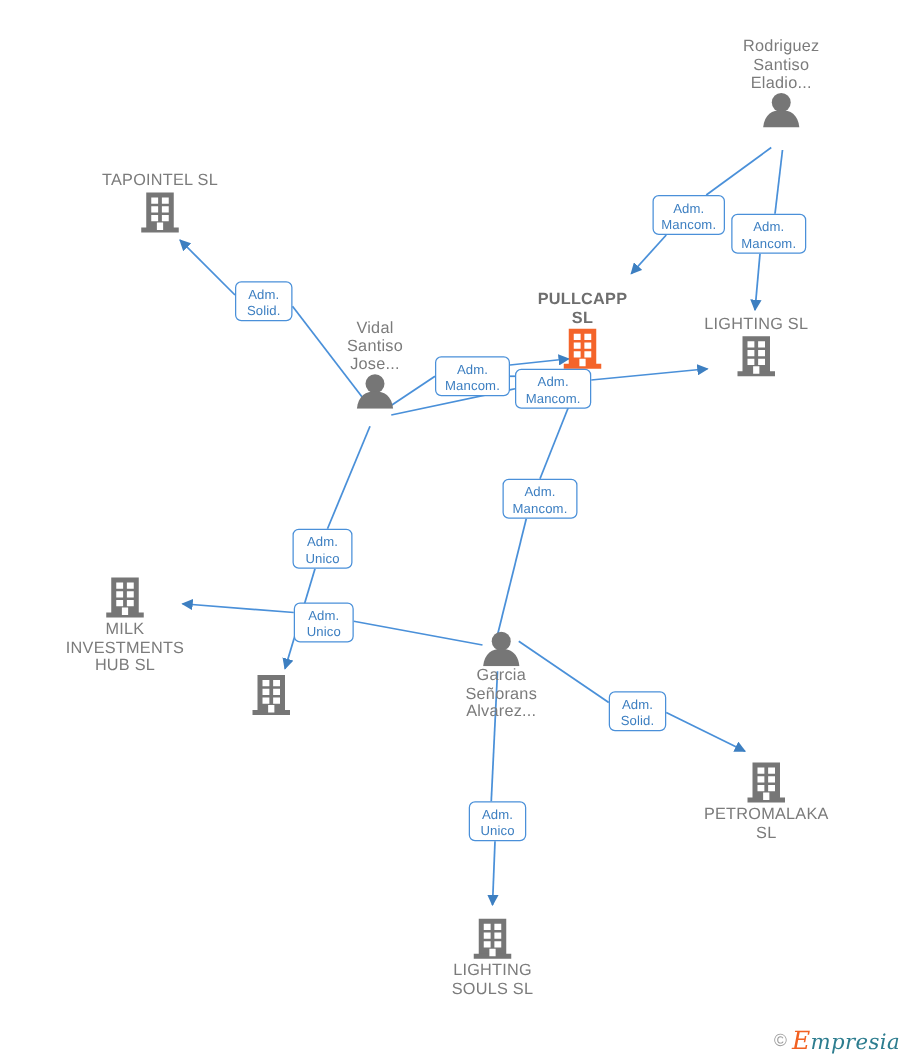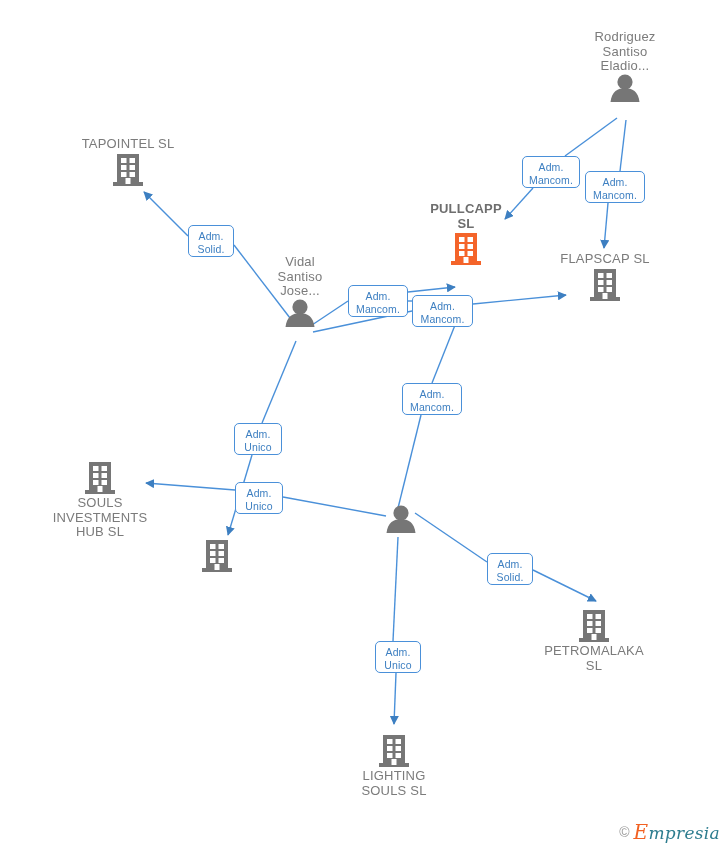--- a/index.html
+++ b/index.html
@@ -119,38 +119,38 @@
     <rect x="10" y="6" width="5.5" height="5" fill="#fff"></rect>
     <rect x="18.5" y="6" width="5.5" height="5" fill="#fff"></rect>
     <rect x="10" y="13" width="5.5" height="5" fill="#fff"></rect>
     <rect x="18.5" y="13" width="5.5" height="5" fill="#fff"></rect>
     <rect x="10" y="20" width="5.5" height="5" fill="#fff"></rect>
     <rect x="18.5" y="20" width="5.5" height="5" fill="#fff"></rect>
     <rect x="14.5" y="26" width="5" height="6" fill="#fff"></rect>
   </svg>
 </div>
 
-<div class="node focal" style="left:466px;top:202px;">
+<div class="node focal" style="left:466px;top:232px;">
   <span class="caption">PULLCAPP
 SL</span>
   <svg class="glyph" width="34" height="36" viewBox="0 0 34 36">
     <rect x="6" y="2" width="22" height="30" fill="#F4642A"></rect>
     <rect x="2" y="30" width="30" height="4" fill="#F4642A"></rect>
     <rect x="10" y="6" width="5.5" height="5" fill="#fff"></rect>
     <rect x="18.5" y="6" width="5.5" height="5" fill="#fff"></rect>
     <rect x="10" y="13" width="5.5" height="5" fill="#fff"></rect>
     <rect x="18.5" y="13" width="5.5" height="5" fill="#fff"></rect>
     <rect x="10" y="20" width="5.5" height="5" fill="#fff"></rect>
     <rect x="18.5" y="20" width="5.5" height="5" fill="#fff"></rect>
     <rect x="14.5" y="26" width="5" height="6" fill="#fff"></rect>
   </svg>
 </div>
 
 <div class="node" style="left:605px;top:252px;">
-  <span class="caption">FLAPSCAP  SL</span>
+  <span class="caption">LIGHTING  SL</span>
   <svg class="glyph" width="34" height="36" viewBox="0 0 34 36">
     <rect x="6" y="2" width="22" height="30" fill="#767676"></rect>
     <rect x="2" y="30" width="30" height="4" fill="#767676"></rect>
     <rect x="10" y="6" width="5.5" height="5" fill="#fff"></rect>
     <rect x="18.5" y="6" width="5.5" height="5" fill="#fff"></rect>
     <rect x="10" y="13" width="5.5" height="5" fill="#fff"></rect>
     <rect x="18.5" y="13" width="5.5" height="5" fill="#fff"></rect>
     <rect x="10" y="20" width="5.5" height="5" fill="#fff"></rect>
     <rect x="18.5" y="20" width="5.5" height="5" fill="#fff"></rect>
     <rect x="14.5" y="26" width="5" height="6" fill="#fff"></rect>
@@ -172,21 +172,21 @@
     <rect x="6" y="2" width="22" height="30" fill="#767676"></rect>
     <rect x="2" y="30" width="30" height="4" fill="#767676"></rect>
     <rect x="10" y="6" width="5.5" height="5" fill="#fff"></rect>
     <rect x="18.5" y="6" width="5.5" height="5" fill="#fff"></rect>
     <rect x="10" y="13" width="5.5" height="5" fill="#fff"></rect>
     <rect x="18.5" y="13" width="5.5" height="5" fill="#fff"></rect>
     <rect x="10" y="20" width="5.5" height="5" fill="#fff"></rect>
     <rect x="18.5" y="20" width="5.5" height="5" fill="#fff"></rect>
     <rect x="14.5" y="26" width="5" height="6" fill="#fff"></rect>
   </svg>
-  <span class="caption">SOULS
+  <span class="caption">MILK
 INVESTMENTS
 HUB  SL</span>
 </div>
 
 <div class="node" style="left:217px;top:538px;">
   <svg class="glyph" width="34" height="36" viewBox="0 0 34 36">
     <rect x="6" y="2" width="22" height="30" fill="#767676"></rect>
     <rect x="2" y="30" width="30" height="4" fill="#767676"></rect>
     <rect x="10" y="6" width="5.5" height="5" fill="#fff"></rect>
     <rect x="18.5" y="6" width="5.5" height="5" fill="#fff"></rect>
@@ -196,23 +196,26 @@
     <rect x="18.5" y="20" width="5.5" height="5" fill="#fff"></rect>
     <rect x="14.5" y="26" width="5" height="6" fill="#fff"></rect>
   </svg>
 </div>
 
 <div class="node" style="left:401px;top:505px;">
   <svg class="glyph" width="34" height="28" viewBox="0 0 34 28">
     <circle cx="17" cy="8" r="7.6" fill="#767676"></circle>
     <path d="M2.5 28 C3.5 17.5 10 14 17 14 C24 14 30.5 17.5 31.5 28 Z" fill="#767676"></path>
   </svg>
-</div>
-
-<div class="node" style="left:594px;top:608px;">
+  <span class="caption">Garcia
+Señorans
+Alvarez...</span>
+</div>
+
+<div class="node" style="left:613px;top:608px;">
   <svg class="glyph" width="34" height="36" viewBox="0 0 34 36">
     <rect x="6" y="2" width="22" height="30" fill="#767676"></rect>
     <rect x="2" y="30" width="30" height="4" fill="#767676"></rect>
     <rect x="10" y="6" width="5.5" height="5" fill="#fff"></rect>
     <rect x="18.5" y="6" width="5.5" height="5" fill="#fff"></rect>
     <rect x="10" y="13" width="5.5" height="5" fill="#fff"></rect>
     <rect x="18.5" y="13" width="5.5" height="5" fill="#fff"></rect>
     <rect x="10" y="20" width="5.5" height="5" fill="#fff"></rect>
     <rect x="18.5" y="20" width="5.5" height="5" fill="#fff"></rect>
     <rect x="14.5" y="26" width="5" height="6" fill="#fff"></rect>

